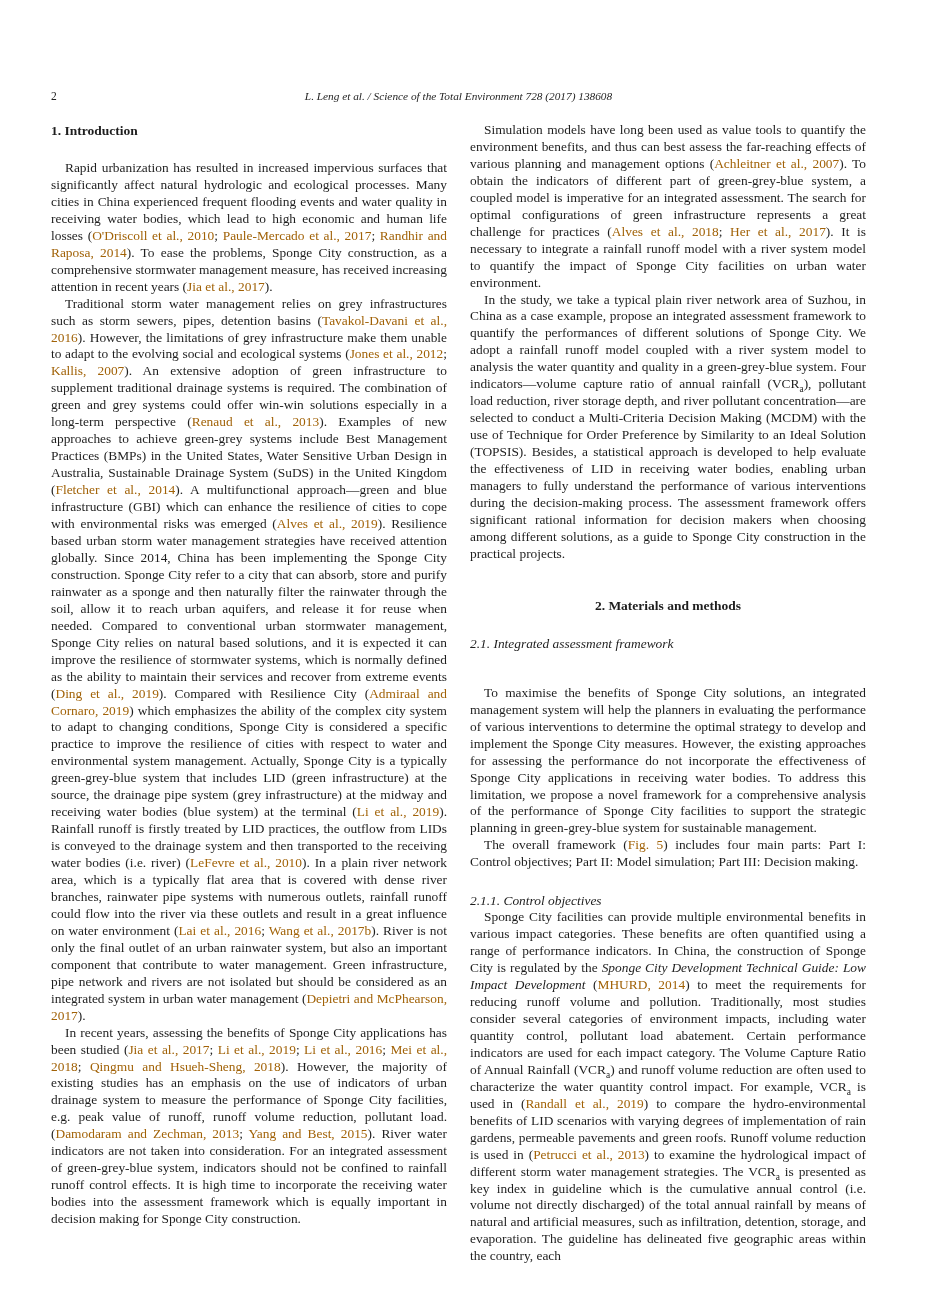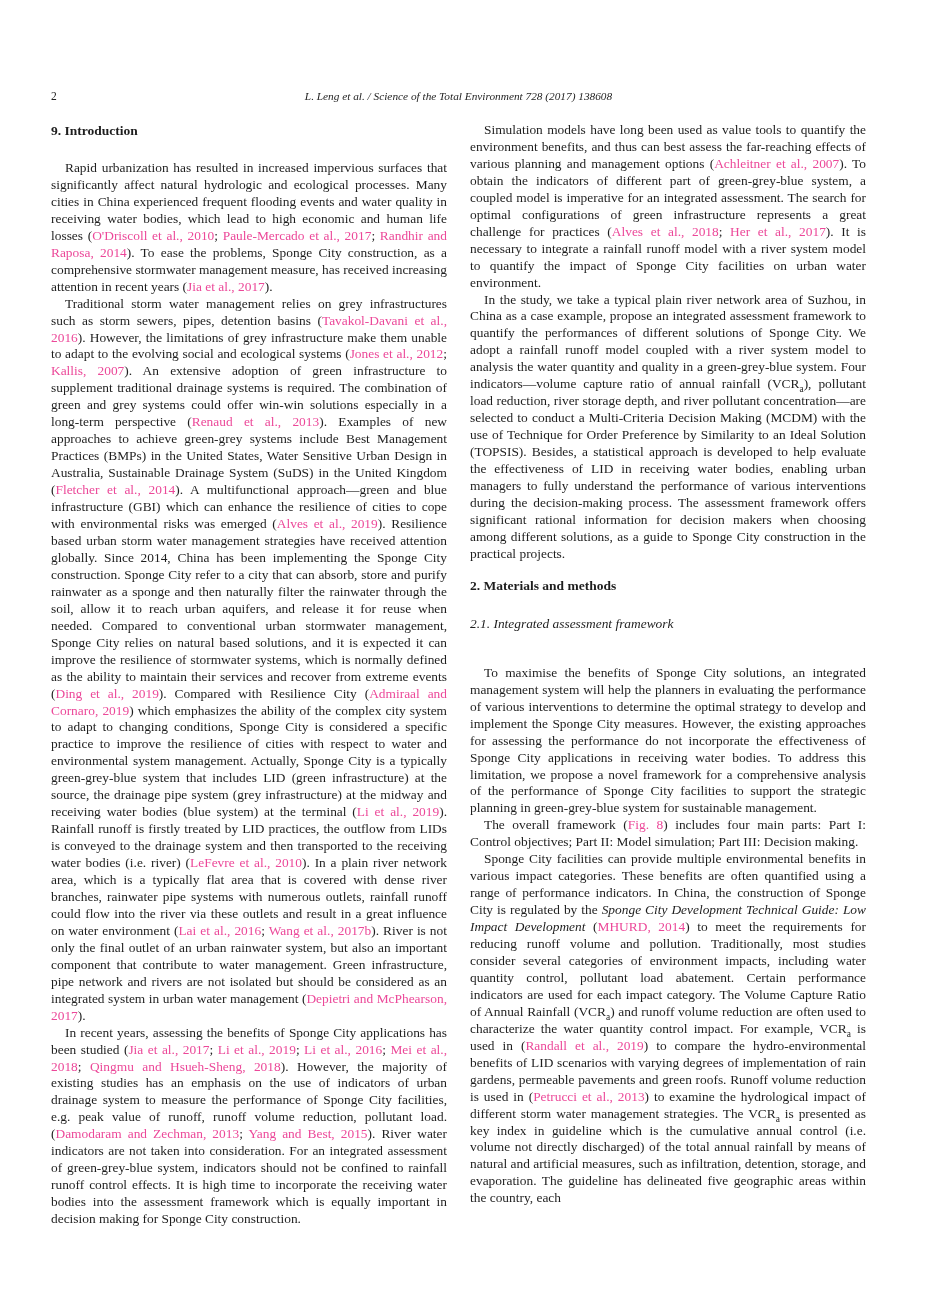--- a/index.html
+++ b/index.html
@@ -35,58 +35,59 @@
     text-indent:14px;
     hyphens:auto;
     -webkit-hyphens:auto;
   }
   .h1{
     font-weight:bold;
     font-size:13.5px;
     line-height:17px;
     margin:0 0 21px 0;
   }
-  .h1.spaced{margin-top:14px;}
+  .h1.spaced{margin-top:34px;text-align:center;}
   .h2{
     font-style:italic;
     font-size:13.4px;
     line-height:17px;
     margin:0 0 33px 0;
   }
   .h3{
     font-style:italic;
     font-size:13.4px;
     line-height:17px;
     margin:21px 0 0 0;
   }
-  .cite{color:#ec4899;}
+  .cite{color:#a16207;}
   .it{font-style:italic;}
   sub{font-size:70%;line-height:0;}
 </style>
 </head>
 <body>
 
 <div class="page">
 
   <div class="running-head">
     <span class="pagenum">2</span>
     <span class="journal-line">L. Leng et al. / Science of the Total Environment 728 (2017) 138608</span>
   </div>
 
   <div class="content">
     <div class="col" id="col-left">
-        <div class="h1">9. Introduction</div>
+        <div class="h1">1. Introduction</div>
         <p class="para">Rapid urbanization has resulted in increased impervious surfaces that significantly affect natural hydrologic and ecological processes. Many cities in China experienced frequent flooding events and water quality in receiving water bodies, which lead to high economic and human life losses (<span class="cite">O'Driscoll et al., 2010</span>; <span class="cite">Paule-Mercado et al., 2017</span>; <span class="cite">Randhir and Raposa, 2014</span>). To ease the problems, Sponge City construction, as a comprehensive stormwater management measure, has received increasing attention in recent years (<span class="cite">Jia et al., 2017</span>).</p>
         <p class="para">Traditional storm water management relies on grey infrastructures such as storm sewers, pipes, detention basins (<span class="cite">Tavakol-Davani et al., 2016</span>). However, the limitations of grey infrastructure make them unable to adapt to the evolving social and ecological systems (<span class="cite">Jones et al., 2012</span>; <span class="cite">Kallis, 2007</span>). An extensive adoption of green infrastructure to supplement traditional drainage systems is required. The combination of green and grey systems could offer win-win solutions especially in a long-term perspective (<span class="cite">Renaud et al., 2013</span>). Examples of new approaches to achieve green-grey systems include Best Management Practices (BMPs) in the United States, Water Sensitive Urban Design in Australia, Sustainable Drainage System (SuDS) in the United Kingdom (<span class="cite">Fletcher et al., 2014</span>). A multifunctional approach—green and blue infrastructure (GBI) which can enhance the resilience of cities to cope with environmental risks was emerged (<span class="cite">Alves et al., 2019</span>). Resilience based urban storm water management strategies have received attention globally. Since 2014, China has been implementing the Sponge City construction. Sponge City refer to a city that can absorb, store and purify rainwater as a sponge and then naturally filter the rainwater through the soil, allow it to reach urban aquifers, and release it for reuse when needed. Compared to conventional urban stormwater management, Sponge City relies on natural based solutions, and it is expected it can improve the resilience of stormwater systems, which is normally defined as the ability to maintain their services and recover from extreme events (<span class="cite">Ding et al., 2019</span>). Compared with Resilience City (<span class="cite">Admiraal and Cornaro, 2019</span>) which emphasizes the ability of the complex city system to adapt to changing conditions, Sponge City is considered a specific practice to improve the resilience of cities with respect to water and environmental system management. Actually, Sponge City is a typically green-grey-blue system that includes LID (green infrastructure) at the source, the drainage pipe system (grey infrastructure) at the midway and receiving water bodies (blue system) at the terminal (<span class="cite">Li et al., 2019</span>). Rainfall runoff is firstly treated by LID practices, the outflow from LIDs is conveyed to the drainage system and then transported to the receiving water bodies (i.e. river) (<span class="cite">LeFevre et al., 2010</span>). In a plain river network area, which is a typically flat area that is covered with dense river branches, rainwater pipe systems with numerous outlets, rainfall runoff could flow into the river via these outlets and result in a great influence on water environment (<span class="cite">Lai et al., 2016</span>; <span class="cite">Wang et al., 2017b</span>). River is not only the final outlet of an urban rainwater system, but also an important component that contribute to water management. Green infrastructure, pipe network and rivers are not isolated but should be considered as an integrated system in urban water management (<span class="cite">Depietri and McPhearson, 2017</span>).</p>
         <p class="para">In recent years, assessing the benefits of Sponge City applications has been studied (<span class="cite">Jia et al., 2017</span>; <span class="cite">Li et al., 2019</span>; <span class="cite">Li et al., 2016</span>; <span class="cite">Mei et al., 2018</span>; <span class="cite">Qingmu and Hsueh-Sheng, 2018</span>). However, the majority of existing studies has an emphasis on the use of indicators of urban drainage system to measure the performance of Sponge City facilities, e.g. peak value of runoff, runoff volume reduction, pollutant load. (<span class="cite">Damodaram and Zechman, 2013</span>; <span class="cite">Yang and Best, 2015</span>). River water indicators are not taken into consideration. For an integrated assessment of green-grey-blue system, indicators should not be confined to rainfall runoff control effects. It is high time to incorporate the receiving water bodies into the assessment framework which is equally important in decision making for Sponge City construction.</p>
       </div>
     <div class="col" id="col-right">
         <p class="para">Simulation models have long been used as value tools to quantify the environment benefits, and thus can best assess the far-reaching effects of various planning and management options (<span class="cite">Achleitner et al., 2007</span>). To obtain the indicators of different part of green-grey-blue system, a coupled model is imperative for an integrated assessment. The search for optimal configurations of green infrastructure represents a great challenge for practices (<span class="cite">Alves et al., 2018</span>; <span class="cite">Her et al., 2017</span>). It is necessary to integrate a rainfall runoff model with a river system model to quantify the impact of Sponge City facilities on urban water environment.</p>
         <p class="para">In the study, we take a typical plain river network area of Suzhou, in China as a case example, propose an integrated assessment framework to quantify the performances of different solutions of Sponge City. We adopt a rainfall runoff model coupled with a river system model to analysis the water quantity and quality in a green-grey-blue system. Four indicators—volume capture ratio of annual rainfall (VCR<sub>a</sub>), pollutant load reduction, river storage depth, and river pollutant concentration—are selected to conduct a Multi-Criteria Decision Making (MCDM) with the use of Technique for Order Preference by Similarity to an Ideal Solution (TOPSIS). Besides, a statistical approach is developed to help evaluate the effectiveness of LID in receiving water bodies, enabling urban managers to fully understand the performance of various interventions during the decision-making process. The assessment framework offers significant rational information for decision makers when choosing among different solutions, as a guide to Sponge City construction in the practical projects.</p>
         <div class="h1 spaced">2. Materials and methods</div>
         <div class="h2">2.1. Integrated assessment framework</div>
         <p class="para">To maximise the benefits of Sponge City solutions, an integrated management system will help the planners in evaluating the performance of various interventions to determine the optimal strategy to develop and implement the Sponge City measures. However, the existing approaches for assessing the performance do not incorporate the effectiveness of Sponge City applications in receiving water bodies. To address this limitation, we propose a novel framework for a comprehensive analysis of the performance of Sponge City facilities to support the strategic planning in green-grey-blue system for sustainable management.</p>
-        <p class="para">The overall framework (<span class="cite">Fig. 8</span>) includes four main parts: Part I: Control objectives; Part II: Model simulation; Part III: Decision making.</p>
+        <p class="para">The overall framework (<span class="cite">Fig. 5</span>) includes four main parts: Part I: Control objectives; Part II: Model simulation; Part III: Decision making.</p>
+        <div class="h3">2.1.1. Control objectives</div>
         <p class="para">Sponge City facilities can provide multiple environmental benefits in various impact categories. These benefits are often quantified using a range of performance indicators. In China, the construction of Sponge City is regulated by the <span class="it">Sponge City Development Technical Guide: Low Impact Development</span> (<span class="cite">MHURD, 2014</span>) to meet the requirements for reducing runoff volume and pollution. Traditionally, most studies consider several categories of environment impacts, including water quantity control, pollutant load abatement. Certain performance indicators are used for each impact category. The Volume Capture Ratio of Annual Rainfall (VCR<sub>a</sub>) and runoff volume reduction are often used to characterize the water quantity control impact. For example, VCR<sub>a</sub> is used in (<span class="cite">Randall et al., 2019</span>) to compare the hydro-environmental benefits of LID scenarios with varying degrees of implementation of rain gardens, permeable pavements and green roofs. Runoff volume reduction is used in (<span class="cite">Petrucci et al., 2013</span>) to examine the hydrological impact of different storm water management strategies. The VCR<sub>a</sub> is presented as key index in guideline which is the cumulative annual control (i.e. volume not directly discharged) of the total annual rainfall by means of natural and artificial measures, such as infiltration, detention, storage, and evaporation. The guideline has delineated five geographic areas within the country, each</p>
       </div>
   </div>
 
 </div>
 
 </body></html>

